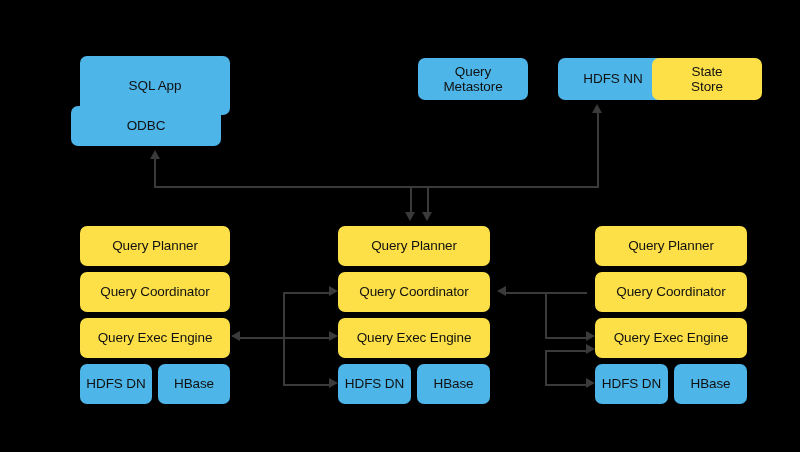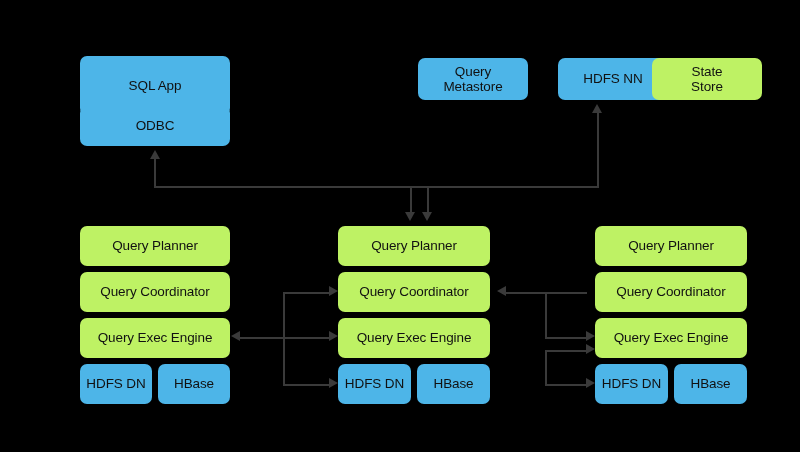--- a/index.html
+++ b/index.html
@@ -24,21 +24,21 @@
     justify-content: center;
     text-align: center;
     color: #111111;
     font-size: 13.5px;
     line-height: 1.12;
     letter-spacing: -0.1px;
     padding: 2px 4px;
     white-space: pre-line;
   }
   .node.blue  { background: #4db5e8; }
-  .node.amber { background: #bef264; }
+  .node.amber { background: #fde047; }
 
   .edge {
     position: absolute;
     background: #3a3a3a;
   }
   .edge.h { height: 2px; }
   .edge.v { width: 2px; }
 
   .arrow {
     position: absolute;
@@ -66,21 +66,21 @@
     border-top: 9px solid #3a3a3a;
   }
 </style>
 </head>
 <body>
 
 <div id="canvas">
 
   <div class="node blue" style="left:80px; top:56px; width:150px; height:59px;">SQL App</div>
 
-  <div class="node blue" style="left:80px; top:106px; width:150px; height:40px;">ODBC</div>
+  <div class="node blue" style="left:71px; top:106px; width:150px; height:40px;">ODBC</div>
 
   <div class="node blue" style="left:418px; top:58px; width:110px; height:42px;">Query
 Metastore</div>
 
   <div class="node blue" style="left:558px; top:58px; width:110px; height:42px;">HDFS NN</div>
 
   <div class="node amber" style="left:652px; top:58px; width:110px; height:42px;">State
 Store</div>
 
   <div class="node amber" style="left:80px; top:226px; width:150px; height:40px;">Query Planner</div>

